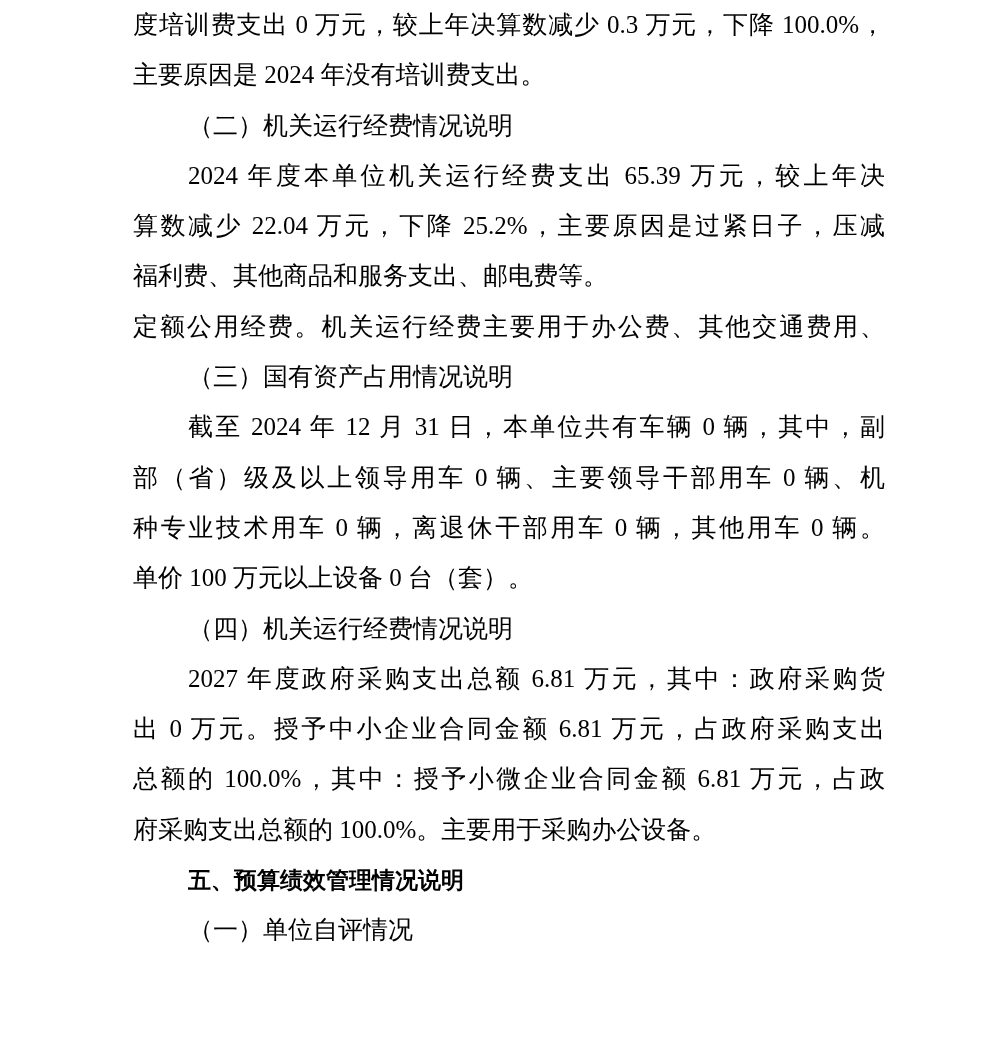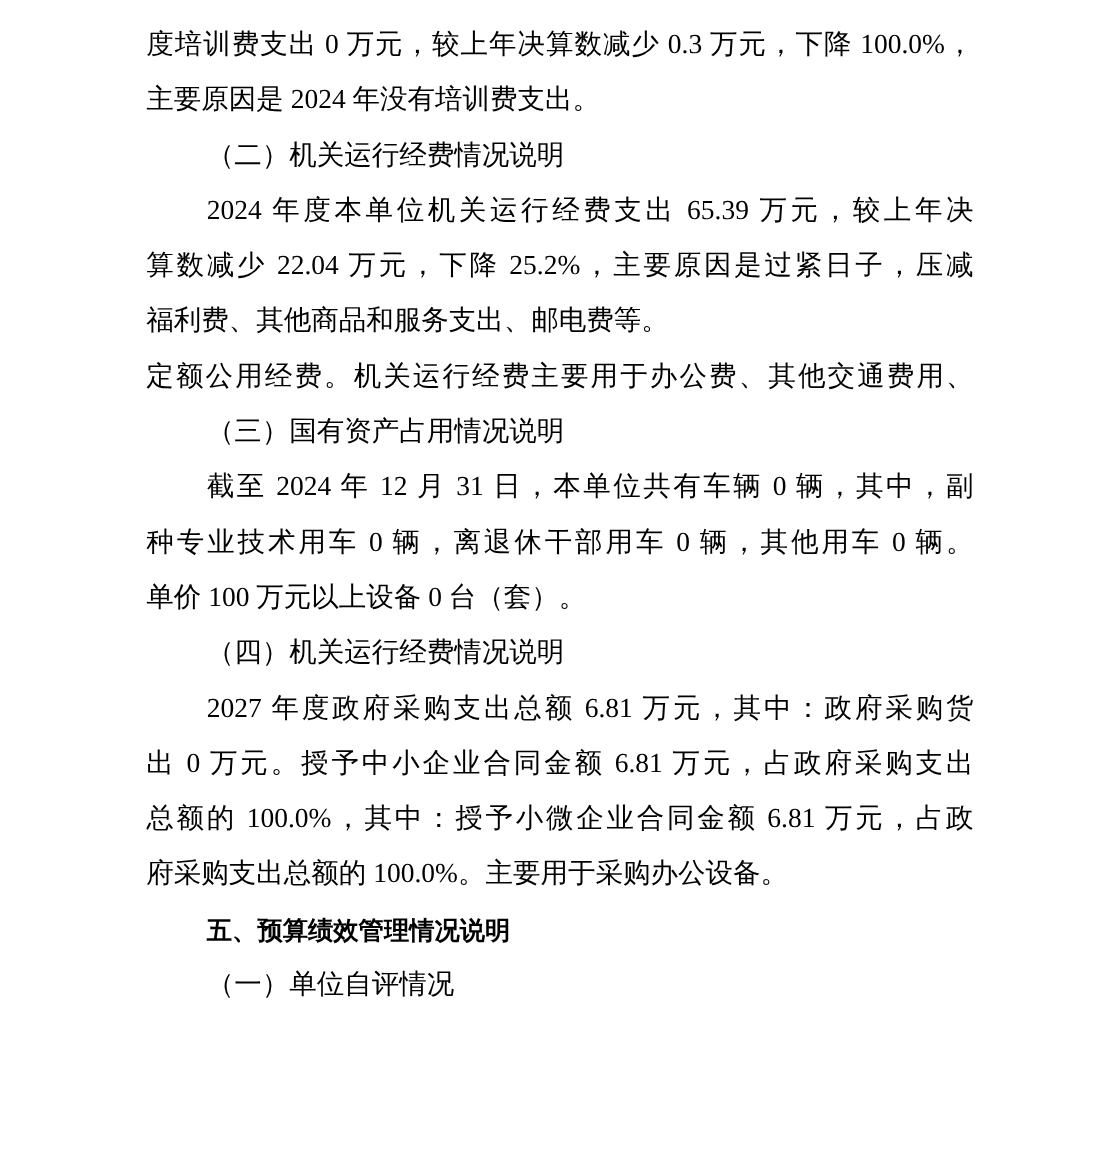--- a/index.html
+++ b/index.html
@@ -12,21 +12,21 @@
   .page {
     position: relative;
     width: 1000px;
     height: 1059px;
     background: #ffffff;
     overflow: hidden;
   }
   .doc-body {
     position: absolute;
     left: 133px;
-    top: 16px;
+    top: 0px;
     width: 752px;
   }
   .line {
     display: block;
     width: 752px;
     height: 50.3px;
     line-height: 50.3px;
     font-size: 25px;
     color: #000000;
     text-align: justify;
@@ -54,20 +54,21 @@
   <div class="doc-body">
       <div class="line full">度培训费支出 0 万元，较上年决算数减少 0.3 万元，下降 100.0%，</div>
       <div class="line">主要原因是 2024 年没有培训费支出。</div>
       <div class="line indent">（二）机关运行经费情况说明</div>
       <div class="line indent full">2024 年度本单位机关运行经费支出 65.39 万元，较上年决</div>
       <div class="line full">算数减少 22.04 万元，下降 25.2%，主要原因是过紧日子，压减</div>
       <div class="line">福利费、其他商品和服务支出、邮电费等。</div>
       <div class="line full">定额公用经费。机关运行经费主要用于办公费、其他交通费用、</div>
       <div class="line indent">（三）国有资产占用情况说明</div>
       <div class="line indent full">截至 2024 年 12 月 31 日，本单位共有车辆 0 辆，其中，副</div>
+      <div class="line full">部（省）级及以上领导用车 0 辆、主要领导干部用车 0 辆、机</div>
       <div class="line full">种专业技术用车 0 辆，离退休干部用车 0 辆，其他用车 0 辆。</div>
       <div class="line">单价 100 万元以上设备 0 台（套）。</div>
       <div class="line indent">（四）机关运行经费情况说明</div>
       <div class="line indent full">2027 年度政府采购支出总额 6.81 万元，其中：政府采购货</div>
       <div class="line full">出 0 万元。授予中小企业合同金额 6.81 万元，占政府采购支出</div>
       <div class="line full">总额的 100.0%，其中：授予小微企业合同金额 6.81 万元，占政</div>
       <div class="line">府采购支出总额的 100.0%。主要用于采购办公设备。</div>
       <div class="line indent bold">五、预算绩效管理情况说明</div>
       <div class="line indent">（一）单位自评情况</div>
     </div>

